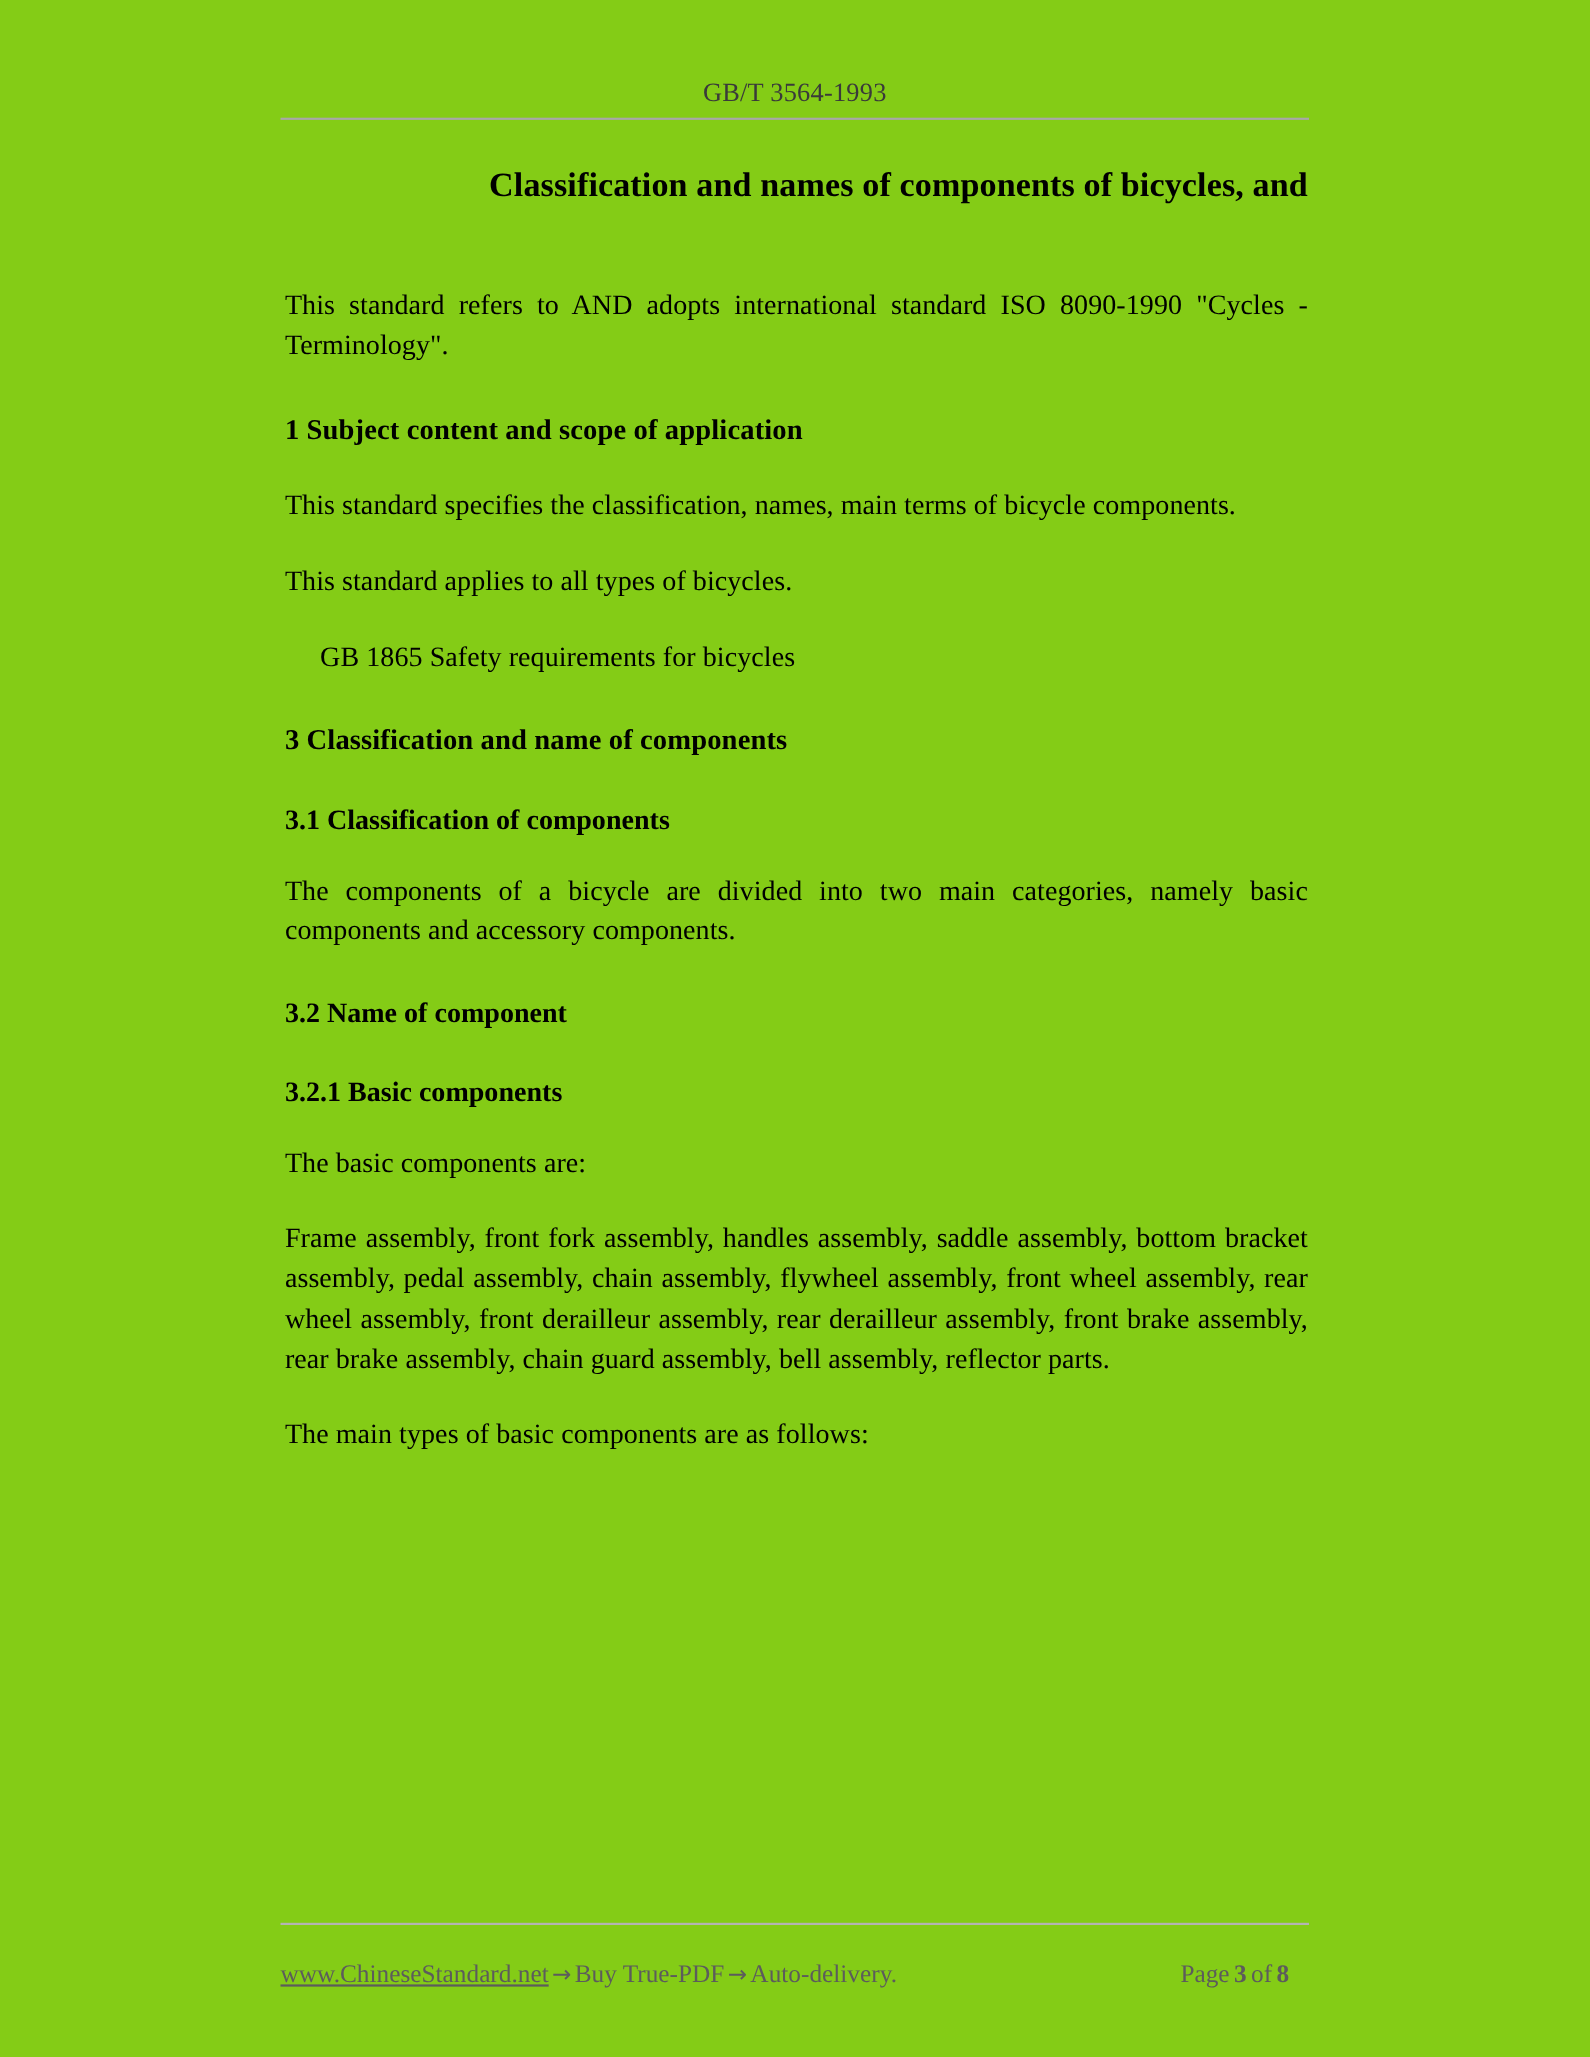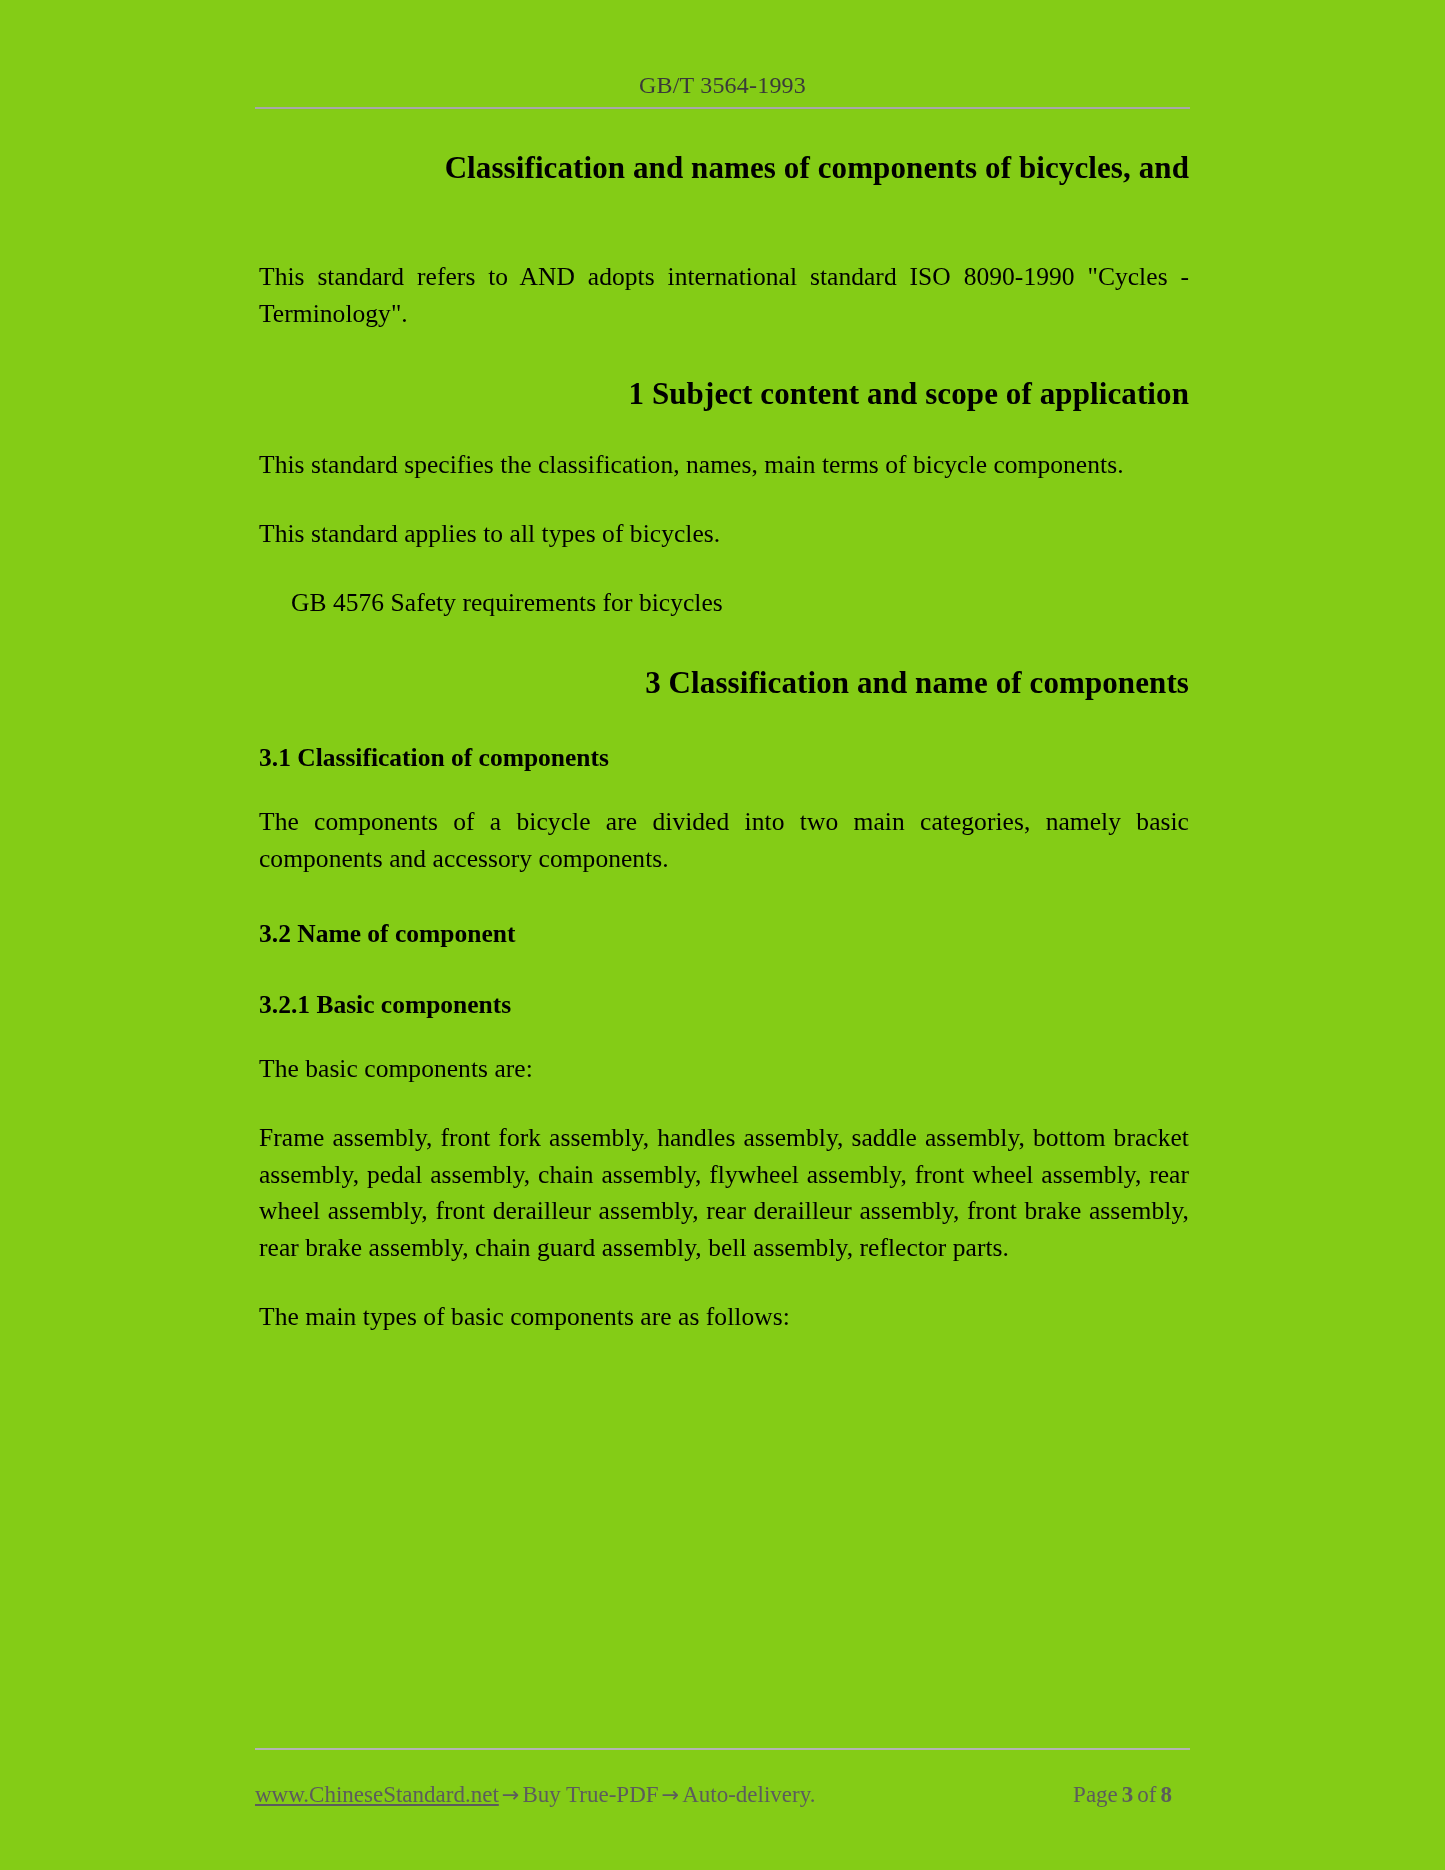--- a/index.html
+++ b/index.html
@@ -81,26 +81,25 @@
   }
   p.body-text.indented {
     padding-left: 32px;
     text-align: left;
   }
   p.body-text.no-justify {
     text-align: left;
   }
 
   h2.section-heading {
-    font-size: 31px;
+    font-size: 26px;
     font-weight: bold;
     margin: 42px 0 34px 0;
     line-height: 1.25;
     letter-spacing: 0.1px;
-    text-align: right;
   }
   h3.subsection-heading {
     font-size: 25.5px;
     font-weight: bold;
     margin: 40px 0 30px 0;
     line-height: 1.25;
   }
 
   
   .footer-rule {
@@ -160,21 +159,21 @@
     </h1>
 
     <div class="spacer-after-title"></div>
 
     <p class="body-text">This standard refers to AND adopts international standard ISO 8090-1990 "Cycles - Terminology".</p>
 
     <h2 class="section-heading">1 Subject content and scope of application</h2>
     <p class="body-text">This standard specifies the classification, names, main terms of bicycle components.</p>
     <p class="body-text">This standard applies to all types of bicycles.</p>
 
-    <p class="body-text indented">GB 4576 Safety requirements for bicycles</p>
+    <p class="body-text indented">GB 1865 Safety requirements for bicycles</p>
 
     <h2 class="section-heading">3 Classification and name of components</h2>
 
     <h3 class="subsection-heading">3.1 Classification of components</h3>
     <p class="body-text">The components of a bicycle are divided into two main categories, namely basic components and accessory components.</p>
 
     <h3 class="subsection-heading">3.2 Name of component</h3>
 
     <h3 class="subsection-heading">3.2.1 Basic components</h3>
     <p class="body-text no-justify">The basic components are:</p>

